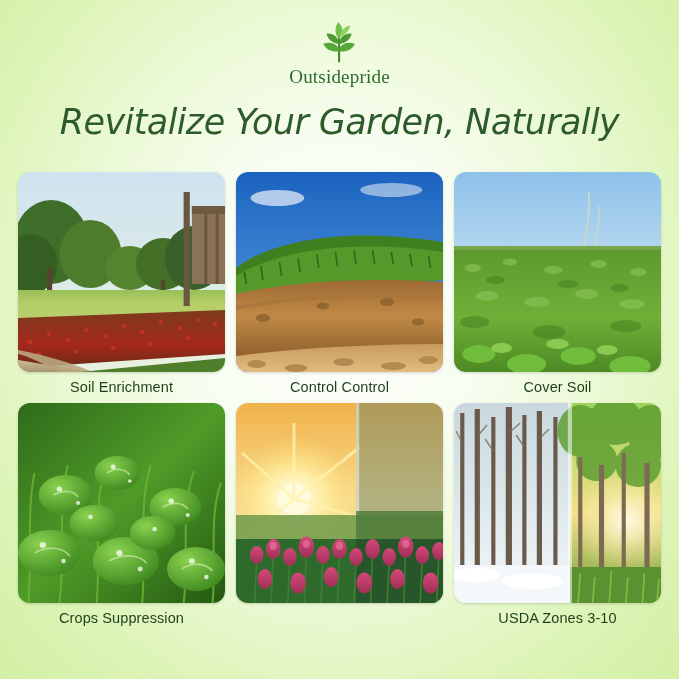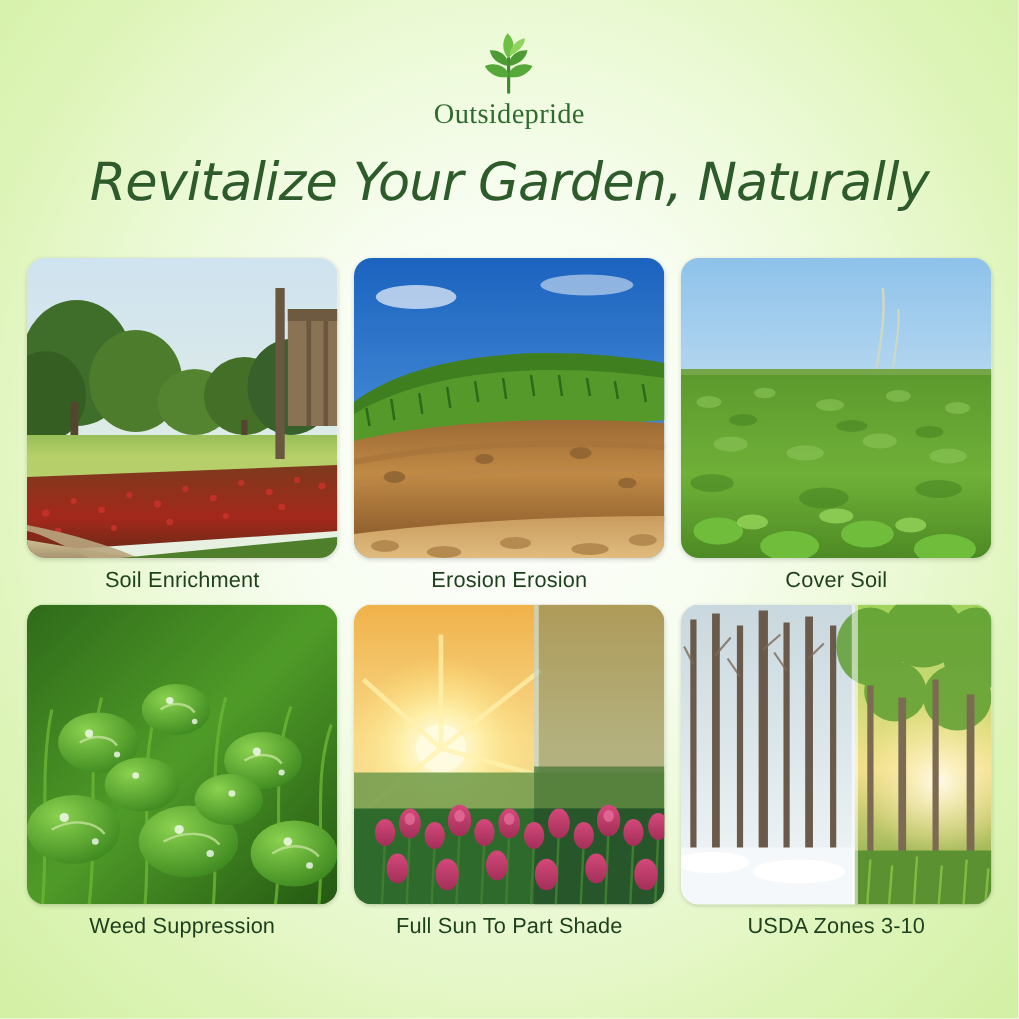--- a/index.html
+++ b/index.html
@@ -253,21 +253,21 @@
 
           <g fill="#b48a51">
             <ellipse cx="20" cy="192" rx="9" ry="4"></ellipse>
               <ellipse cx="58" cy="196" rx="11" ry="4"></ellipse>
             <ellipse cx="104" cy="190" rx="10" ry="4"></ellipse>
               <ellipse cx="152" cy="194" rx="12" ry="4"></ellipse>
             <ellipse cx="186" cy="188" rx="9" ry="4"></ellipse>
           </g>
         </svg>
       </div>
-      <div class="caption">Erosion Erosion</div>
+      <div class="caption">Control Control</div>
     </div>
 
     <div class="cell">
       <div class="thumb">
         <svg viewBox="0 0 200 200" preserveAspectRatio="none" aria-hidden="true">
           <defs>
             <linearGradient id="g3sky" x1="0" y1="0" x2="0" y2="1">
               <stop offset="0%" stop-color="#8ec2ea"></stop>
                 <stop offset="70%" stop-color="#cfe6f4"></stop>
                 <stop offset="100%" stop-color="#eaf3e6"></stop>
@@ -378,21 +378,21 @@
               <circle cx="44" cy="158" r="2.2"></circle>
             <circle cx="98" cy="150" r="3"></circle>
               <circle cx="118" cy="166" r="2.4"></circle>
             <circle cx="168" cy="158" r="2.8"></circle>
               <circle cx="182" cy="174" r="2.2"></circle>
             <circle cx="70" cy="114" r="2.2"></circle>
               <circle cx="132" cy="126" r="2.2"></circle>
           </g>
         </svg>
       </div>
-      <div class="caption">Weed Suppression</div>
+      <div class="caption">Crops Suppression</div>
     </div>
 
     <div class="cell">
       <div class="thumb">
         <svg viewBox="0 0 200 200" preserveAspectRatio="none" aria-hidden="true">
           <defs>
             <linearGradient id="g5sky" x1="0" y1="0" x2="0" y2="1">
               <stop offset="0%" stop-color="#f0b24a"></stop>
                 <stop offset="45%" stop-color="#f8d98a"></stop>
                 <stop offset="100%" stop-color="#e9e5a8"></stop>
@@ -465,21 +465,20 @@
               <ellipse cx="188" cy="180" rx="7.5" ry="10.5"></ellipse>
           </g>
           <g fill="#ef7ea6" opacity="0.6">
             <ellipse cx="36" cy="143" rx="3.4" ry="4"></ellipse>
               <ellipse cx="68" cy="141" rx="3.4" ry="4"></ellipse>
             <ellipse cx="100" cy="143" rx="3.4" ry="4"></ellipse>
               <ellipse cx="164" cy="141" rx="3.4" ry="4"></ellipse>
           </g>
         </svg>
       </div>
-      <div class="caption">Full Sun To Part Shade</div>
     </div>
 
     <div class="cell">
       <div class="thumb">
         <svg viewBox="0 0 200 200" preserveAspectRatio="none" aria-hidden="true">
           <defs>
             <linearGradient id="g6win" x1="0" y1="0" x2="0" y2="1">
               <stop offset="0%" stop-color="#c9d8de"></stop>
                 <stop offset="70%" stop-color="#e6eef1"></stop>
                 <stop offset="100%" stop-color="#f5f8f9"></stop>

